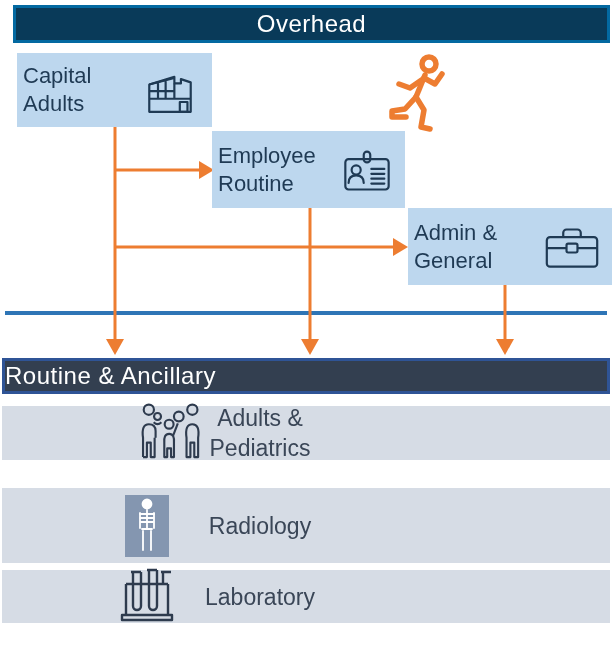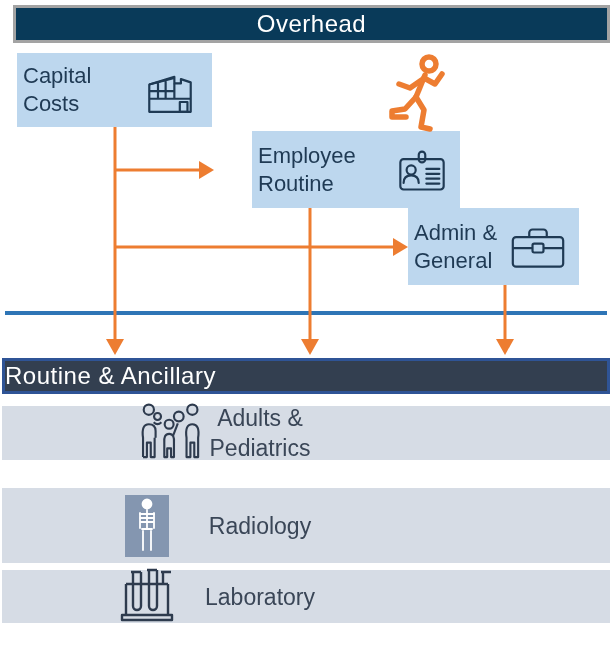--- a/index.html
+++ b/index.html
@@ -3,35 +3,35 @@
 <meta charset="utf-8">
 <style>
   html,body{margin:0;padding:0;background:#fff;}
   .canvas{
     position:relative;width:612px;height:650px;background:#ffffff;
     font-family:"Liberation Sans", sans-serif;overflow:hidden;
   }
   
   .overhead-header{
     position:absolute;left:13px;top:5px;width:591px;height:32px;
-    background:#093A59;border:3px solid #a3a3a3;
+    background:#093A59;border:3px solid #0369a1;
     display:flex;align-items:center;justify-content:center;
   }
   .overhead-header span{color:#ffffff;font-size:24px;letter-spacing:.5px;}
   
   .ob{
     position:absolute;background:#BDD7EE;
     display:flex;align-items:center;justify-content:space-between;
     padding:0 12px 0 6px;box-sizing:border-box;
   }
   .ob .lbl{color:#1F3A54;font-size:22px;line-height:28px;}
   .ob .lbl span{display:block;}
   .ob-capital{left:17px;top:53px;width:195px;height:74px;}
-  .ob-employee{left:212px;top:131px;width:208px;height:77px;margin-left:40px;}
-  .ob-admin{left:408px;top:208px;width:171px;height:77px;}
+  .ob-employee{left:212px;top:131px;width:193px;height:77px;}
+  .ob-admin{left:408px;top:208px;width:205px;height:77px;}
   
   .connectors{position:absolute;left:0;top:0;pointer-events:none;}
   
   .runner{position:absolute;left:388px;top:53px;}
   
   .routine-bar{
     position:absolute;left:2px;top:358px;width:602px;height:30px;
     background:#333F50;border:3px solid #2F5496;
     display:flex;align-items:center;justify-content:flex-start;
   }
@@ -74,21 +74,21 @@
       <polygon points="301,339 319,339 310,355"></polygon>
       <polygon points="496,339 514,339 505,355"></polygon>
       <polygon points="199,161 199,179 214,170"></polygon>
       <polygon points="393,238 393,256 408,247"></polygon>
     </g>
   </svg>
 
   <div class="ob ob-capital">
     <div class="lbl">
       <span>Capital</span>
-      <span>Costs</span>
+      <span>Adults</span>
     </div>
     <svg width="60" height="48" viewBox="0 0 52 44">
       <g stroke="#1F3A54" stroke-width="2" fill="none" stroke-linejoin="round">
         <path d="M7 42 L7 17 L30 10 L30 16 L36 16 L36 12 L45 15 L45 42 Z"></path>
         <path d="M7 17 L30 11 M30 16 L30 30 M7 30 L45 30 M15 15 L15 30 M22 13 L22 30 M7 23 L30 23"></path>
         <rect x="35" y="33" width="7" height="9"></rect>
       </g>
     </svg>
   </div>
 

